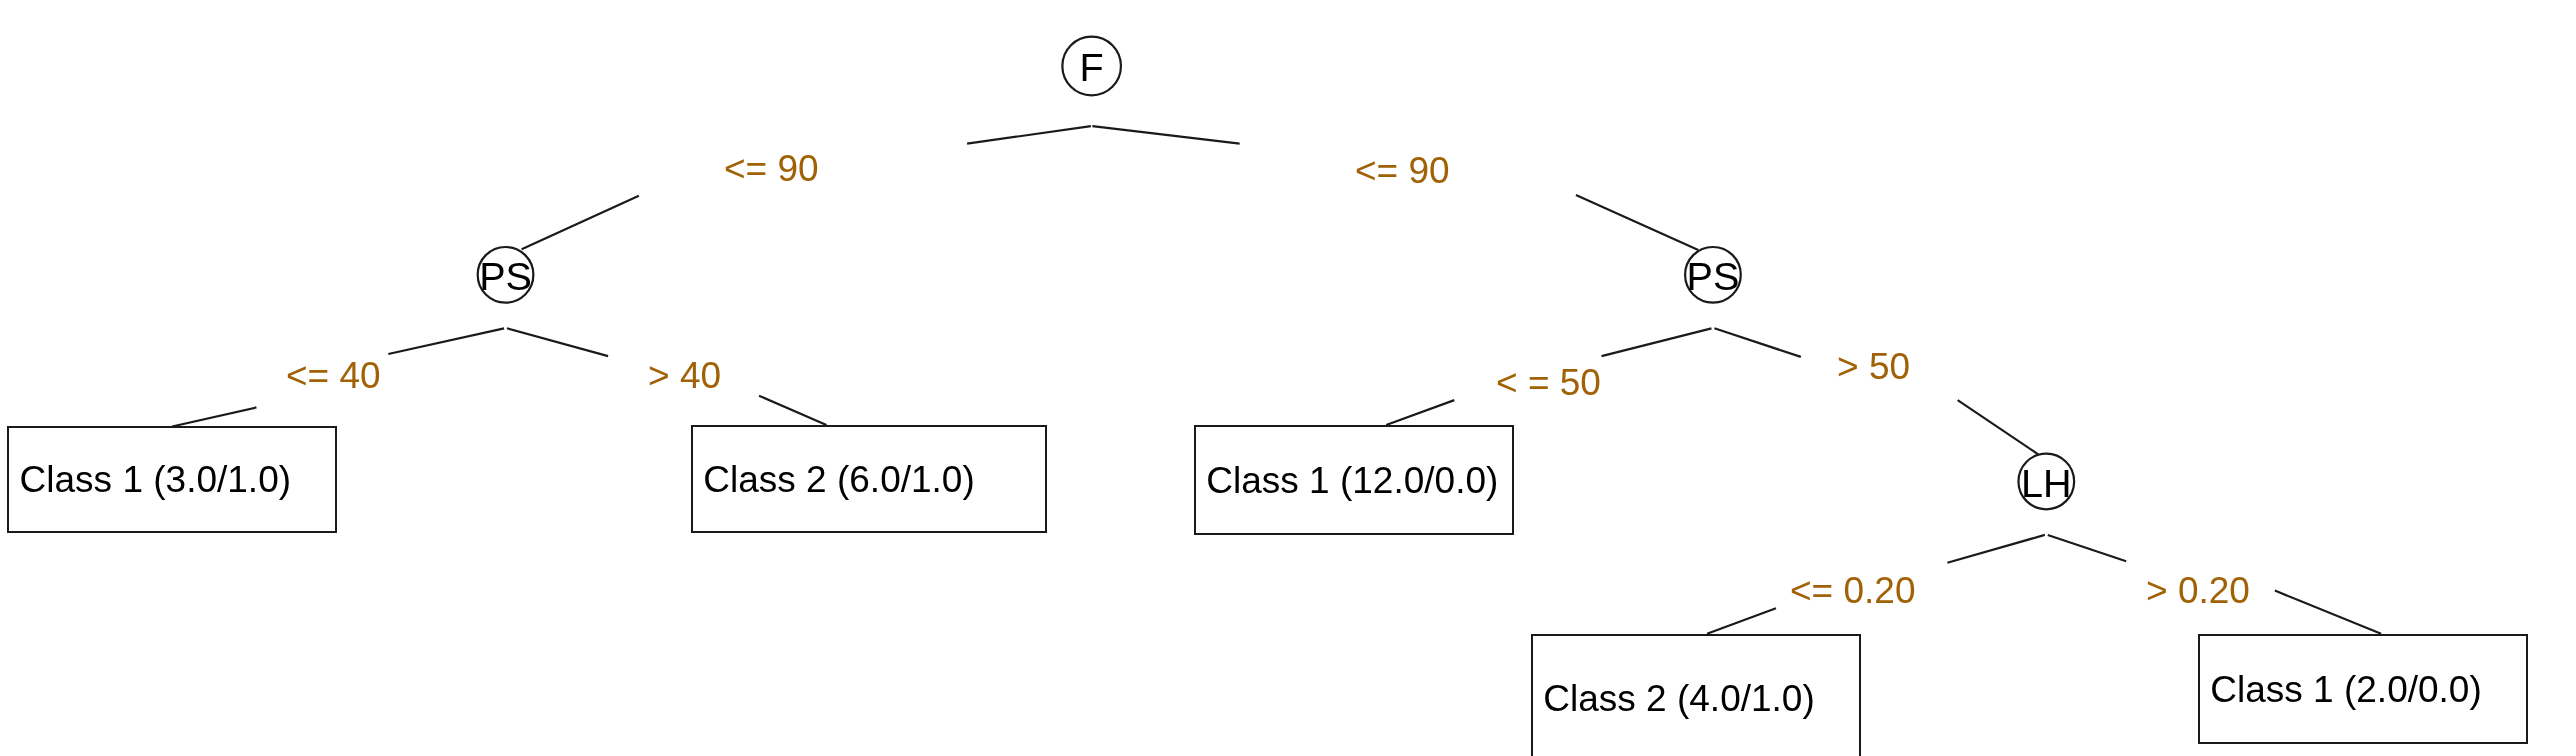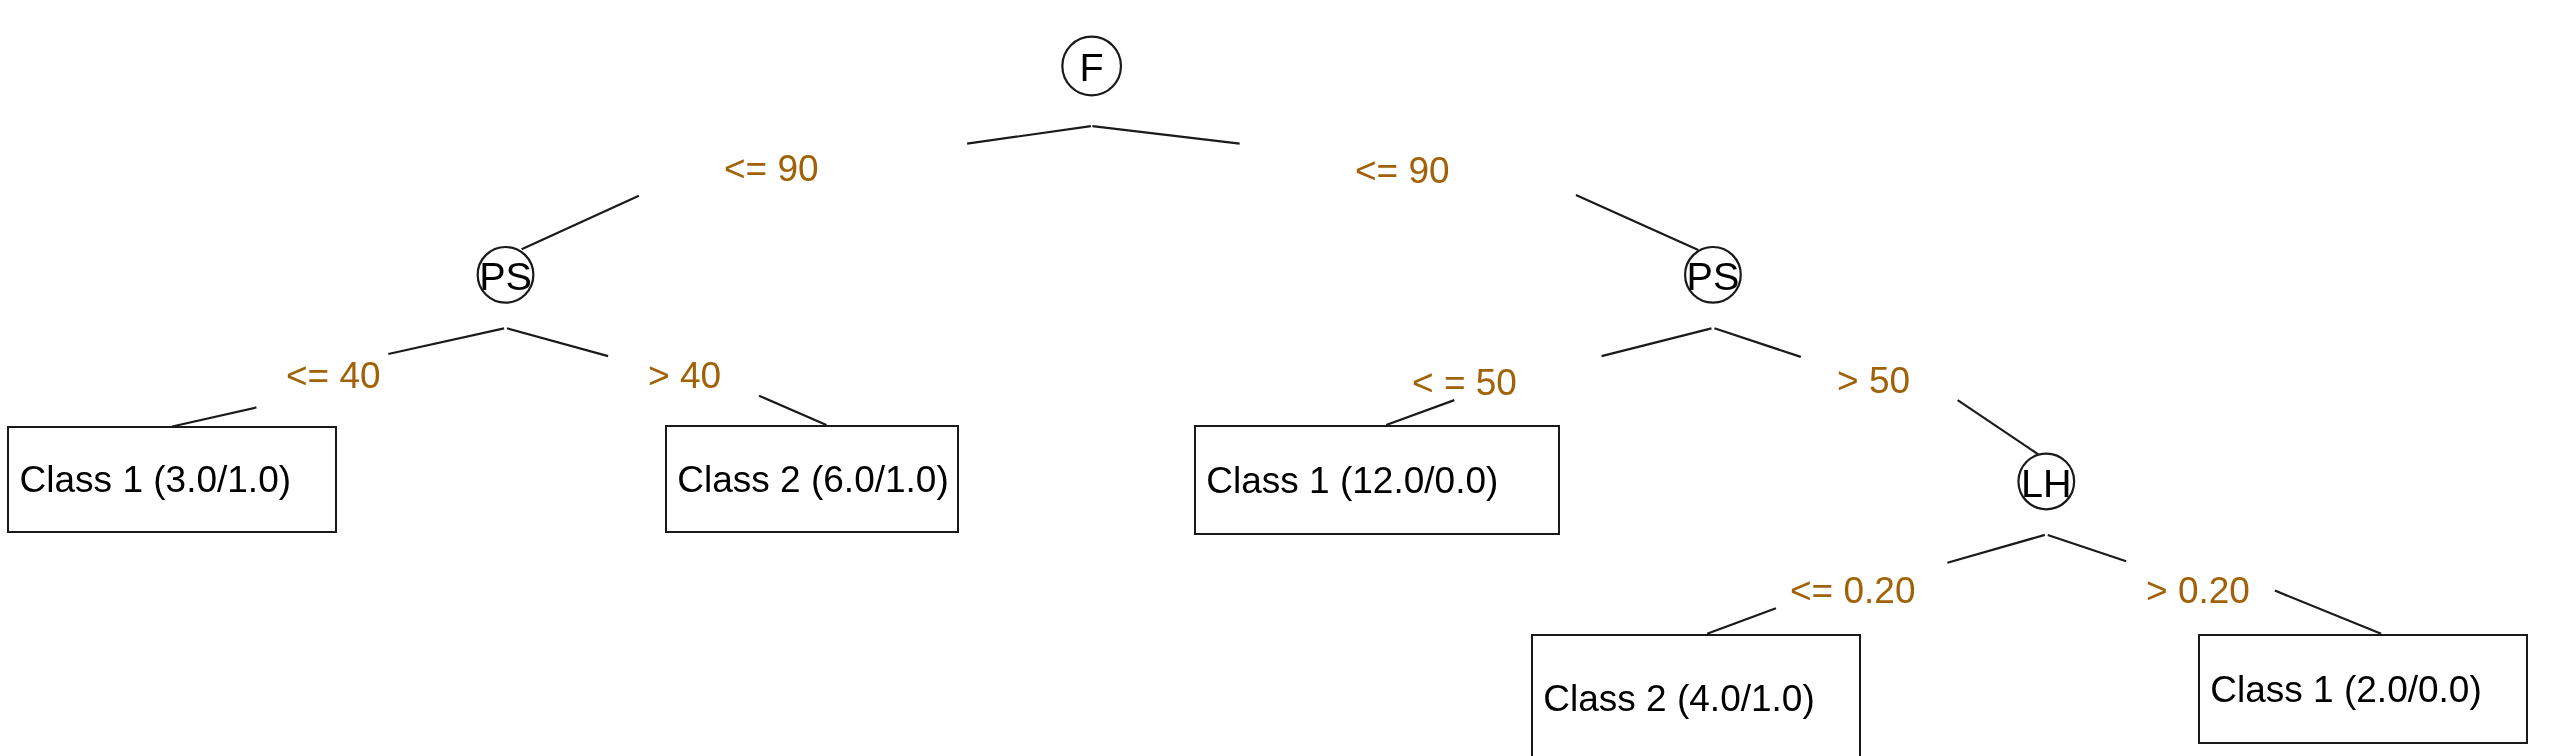--- a/index.html
+++ b/index.html
@@ -110,38 +110,38 @@
           <circle class="node-circle" cx="2793" cy="657" r="38"></circle>
           <text class="node-circle-text" x="2793" y="659">LH</text>
         </g>
       </g>
   </svg>
 
   <div id="leaves-layer">
       <div class="leaf-box" style="left: 7.3px; top: 426px; width: 330px; height: 107px; text-align: right;">
         <span class="leaf-label">Class 1 (3.0/1.0)</span>
       </div>
-      <div class="leaf-box" style="left: 665px; top: 425px; width: 294px; height: 108px;">
+      <div class="leaf-box" style="left: 691px; top: 425px; width: 356px; height: 108px;">
         <span class="leaf-label">Class 2 (6.0/1.0)</span>
       </div>
-      <div class="leaf-box" style="left: 1194px; top: 425px; width: 366px; height: 110px;">
+      <div class="leaf-box" style="left: 1194px; top: 425px; width: 320px; height: 110px;">
         <span class="leaf-label">Class 1 (12.0/0.0)</span>
       </div>
       <div class="leaf-box" style="left: 1531px; top: 634px; width: 330px; height: 128px;">
         <span class="leaf-label">Class 2 (4.0/1.0)</span>
       </div>
       <div class="leaf-box" style="left: 2198px; top: 634px; width: 330px; height: 110px;">
         <span class="leaf-label">Class 1 (2.0/0.0)</span>
       </div>
     </div>
   <div id="labels-layer">
       <div class="edge-label" style="left: 724px; top: 150px;">&lt;= 90</div>
       <div class="edge-label" style="left: 1355px; top: 152px;">&lt;= 90</div>
       <div class="edge-label" style="left: 286px; top: 357px;">&lt;= 40</div>
       <div class="edge-label" style="left: 630px; top: 357px; margin-left: 18px;">&gt; 40</div>
-      <div class="edge-label" style="left: 1412px; top: 364px;">&lt; = 50</div>
-      <div class="edge-label" style="left: 1837px; top: 362px;">&gt; 50</div>
+      <div class="edge-label" style="left: 1496px; top: 364px;">&lt; = 50</div>
+      <div class="edge-label" style="left: 1837px; top: 348px;">&gt; 50</div>
       <div class="edge-label" style="left: 1790px; top: 572px;">&lt;= 0.20</div>
       <div class="edge-label" style="left: 2146px; top: 572px;">&gt; 0.20</div>
     </div>
 
 </div>
 
 
 </body></html>

